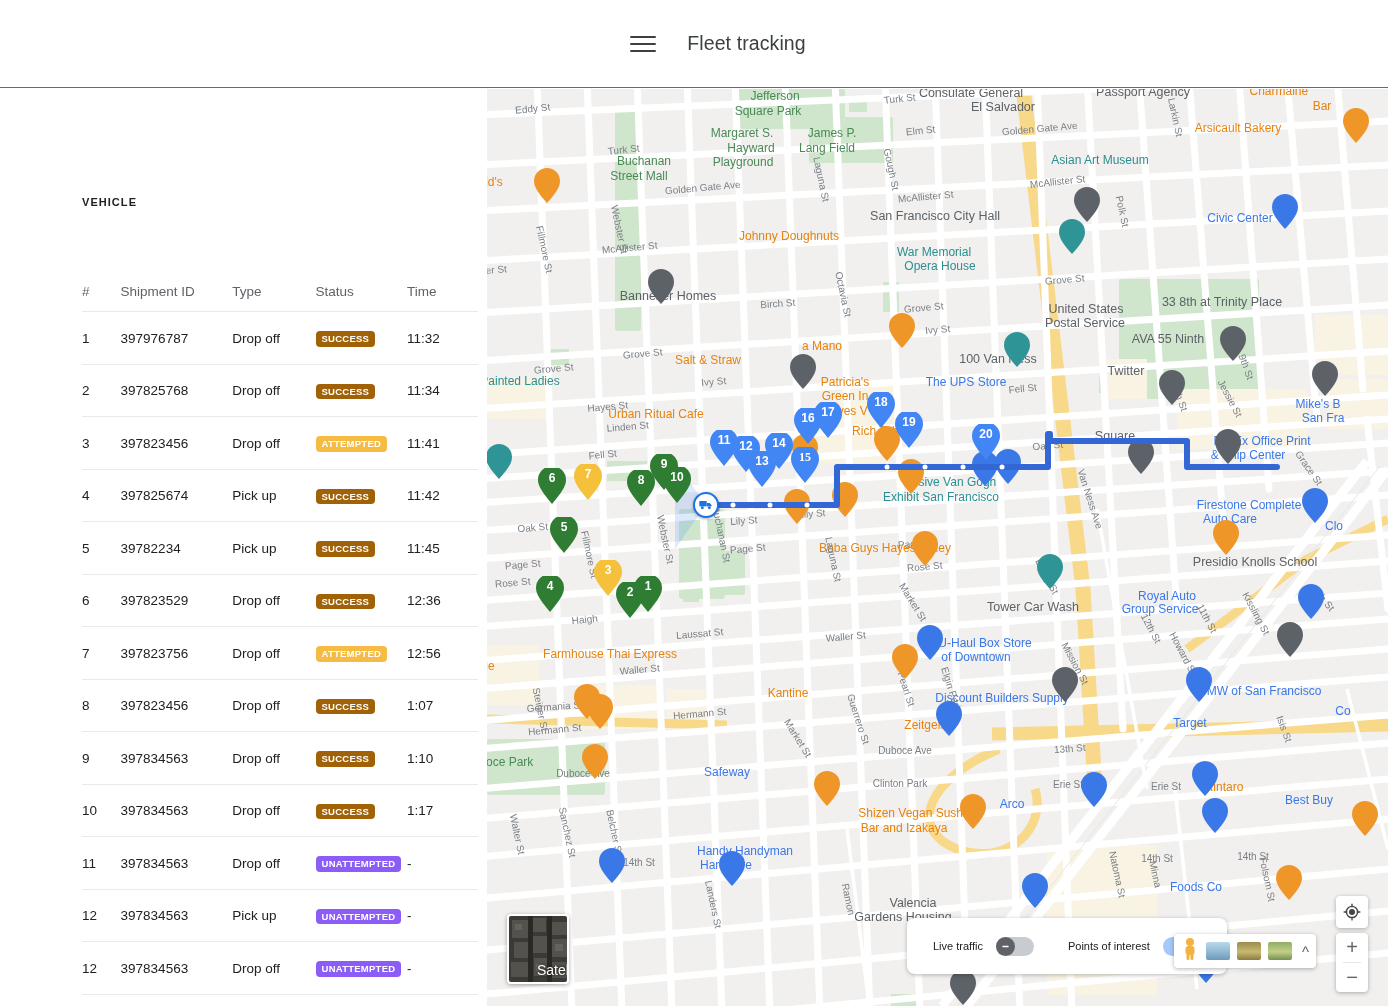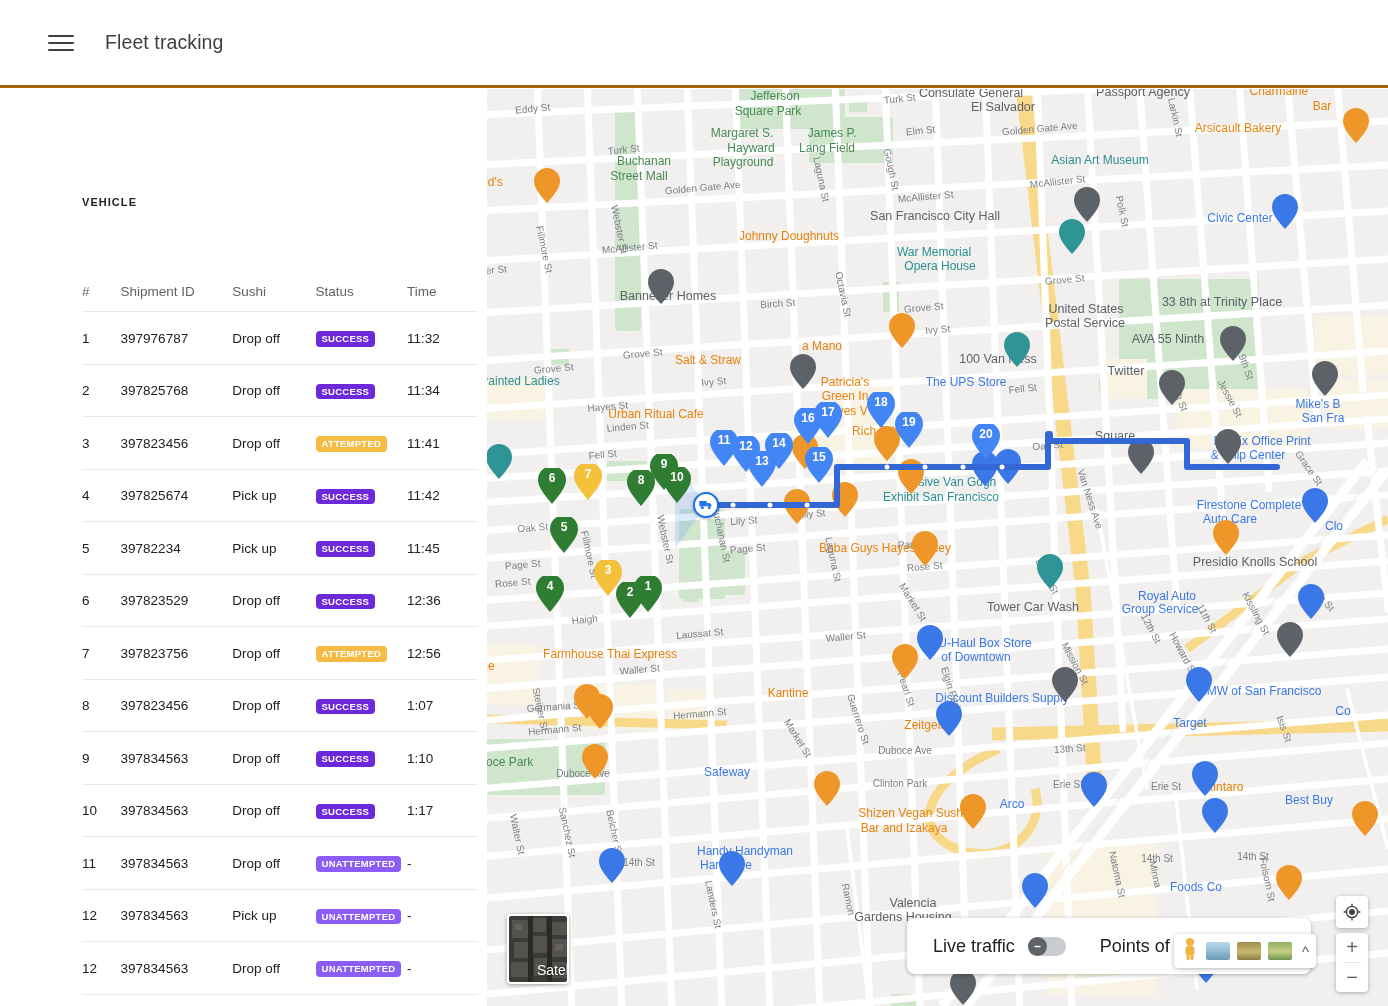--- a/index.html
+++ b/index.html
@@ -11,22 +11,22 @@
     background: #ffffff;
     font-family: "Liberation Sans", sans-serif;
     -webkit-font-smoothing: antialiased;
   }
 
   
   #appbar {
     position: absolute; left: 0; top: 0;
     width: 1388px; height: 88px;
     background: #fff;
-    border-bottom: 3px solid #a16207;
-    display: flex; align-items: center;
+    border-bottom: 1px solid #a16207;
+    display: flex; align-items: center; justify-content: center;
   }
   #hamburger {
     width: 26px; height: 26px;
     margin-left: 48px;
     display: flex; flex-direction: column; justify-content: center; gap: 5px;
     cursor: pointer;
   }
   #hamburger span { display: block; height: 2px; width: 26px; background: #3c4043; border-radius: 1px; }
   #apptitle {
     margin-left: 31px;
@@ -116,21 +116,21 @@
     display: inline-block;
     font-size: 9.5px;
     font-weight: bold;
     letter-spacing: .25px;
     color: #fff;
     border-radius: 4px;
     padding: 3px 6px 3px 6px;
     line-height: 1;
     white-space: nowrap;
   }
-  .badge.success      { background: #6d28d9; }
+  .badge.success      { background: #a16207; }
   .badge.attempted    { background: #f6bb42; }
   .badge.unattempted  { background: #8b5cf6; }
 
   
   #map {
     position: absolute; left: 487px; top: 89px;
     width: 901px; height: 917px;
     overflow: hidden;
     background: #f2f1ef;
   }
@@ -148,21 +148,21 @@
     left: 420px; bottom: 32px;
     height: 56px;
     background: #fff;
     border-radius: 8px;
     box-shadow: 0 1px 4px rgba(0,0,0,.28);
     display: flex; align-items: center;
     padding: 0 26px;
     gap: 34px;
   }
   .toggle-group { display: flex; align-items: center; gap: 13px; }
-  .toggle-group .tlabel { font-size: 18px; color: #202124; white-space: nowrap; }
+  .toggle-group .tlabel { font-size: 11px; color: #202124; white-space: nowrap; }
   .switch {
     width: 38px; height: 19px; border-radius: 10px;
     position: relative; cursor: pointer;
   }
   .switch .knob {
     position: absolute; top: 0px; width: 19px; height: 19px; border-radius: 50%;
     display:flex; align-items:center; justify-content:center;
   }
   .switch.off { background: #c8ccd0; }
   .switch.off .knob { left: 0; background: #5f6368; }
@@ -255,21 +255,21 @@
 <div id="leftpanel">
 
 
   <div id="vehicle-label">VEHICLE</div>
 
   <table id="shipments">
     <thead>
       <tr>
         <th class="col-idx">#</th>
         <th class="col-sid">Shipment ID</th>
-        <th class="col-type">Sushi</th>
+        <th class="col-type">Type</th>
         <th class="col-status">Status</th>
         <th class="col-time">Time</th>
       </tr>
     </thead>
     <tbody id="shipments-body">
         <tr>
           <td class="col-idx">1</td>
           <td class="col-sid">397976787</td>
           <td class="col-type">Drop off</td>
           <td class="col-status"><span class="badge success">SUCCESS</span></td>
@@ -773,21 +773,21 @@
         </svg><span class="pin-num">11</span></div>
       <div class="pin" style="left: 259px; top: 383px;"><svg width="28" height="36" viewBox="-14 -36 28 36">
           <path d="M0,0 C-10,-12 -14,-18 -14,-24 A14,14 0 1,1 14,-24 C14,-18 10,-12 0,0 Z" fill="#4285f4"></path>
         </svg><span class="pin-num">12</span></div>
       <div class="pin" style="left: 275px; top: 398px;"><svg width="28" height="36" viewBox="-14 -36 28 36">
           <path d="M0,0 C-10,-12 -14,-18 -14,-24 A14,14 0 1,1 14,-24 C14,-18 10,-12 0,0 Z" fill="#4285f4"></path>
         </svg><span class="pin-num">13</span></div>
       <div class="pin" style="left: 292px; top: 380px;"><svg width="28" height="36" viewBox="-14 -36 28 36">
           <path d="M0,0 C-10,-12 -14,-18 -14,-24 A14,14 0 1,1 14,-24 C14,-18 10,-12 0,0 Z" fill="#4285f4"></path>
         </svg><span class="pin-num">14</span></div>
-      <div class="pin" style="left: 332px; top: 394px;"><svg width="28" height="36" viewBox="-14 -36 28 36">
+      <div class="pin" style="left: 318px; top: 394px; font-family: Liberation Serif, serif;"><svg width="28" height="36" viewBox="-14 -36 28 36">
           <path d="M0,0 C-10,-12 -14,-18 -14,-24 A14,14 0 1,1 14,-24 C14,-18 10,-12 0,0 Z" fill="#4285f4"></path>
         </svg><span class="pin-num">15</span></div>
       <div class="pin" style="left: 321px; top: 355px;"><svg width="28" height="36" viewBox="-14 -36 28 36">
           <path d="M0,0 C-10,-12 -14,-18 -14,-24 A14,14 0 1,1 14,-24 C14,-18 10,-12 0,0 Z" fill="#4285f4"></path>
         </svg><span class="pin-num">16</span></div>
       <div class="pin" style="left: 341px; top: 349px;"><svg width="28" height="36" viewBox="-14 -36 28 36">
           <path d="M0,0 C-10,-12 -14,-18 -14,-24 A14,14 0 1,1 14,-24 C14,-18 10,-12 0,0 Z" fill="#4285f4"></path>
         </svg><span class="pin-num">17</span></div>
       <div class="pin" style="left: 394px; top: 339px;"><svg width="28" height="36" viewBox="-14 -36 28 36">
           <path d="M0,0 C-10,-12 -14,-18 -14,-24 A14,14 0 1,1 14,-24 C14,-18 10,-12 0,0 Z" fill="#4285f4"></path>

